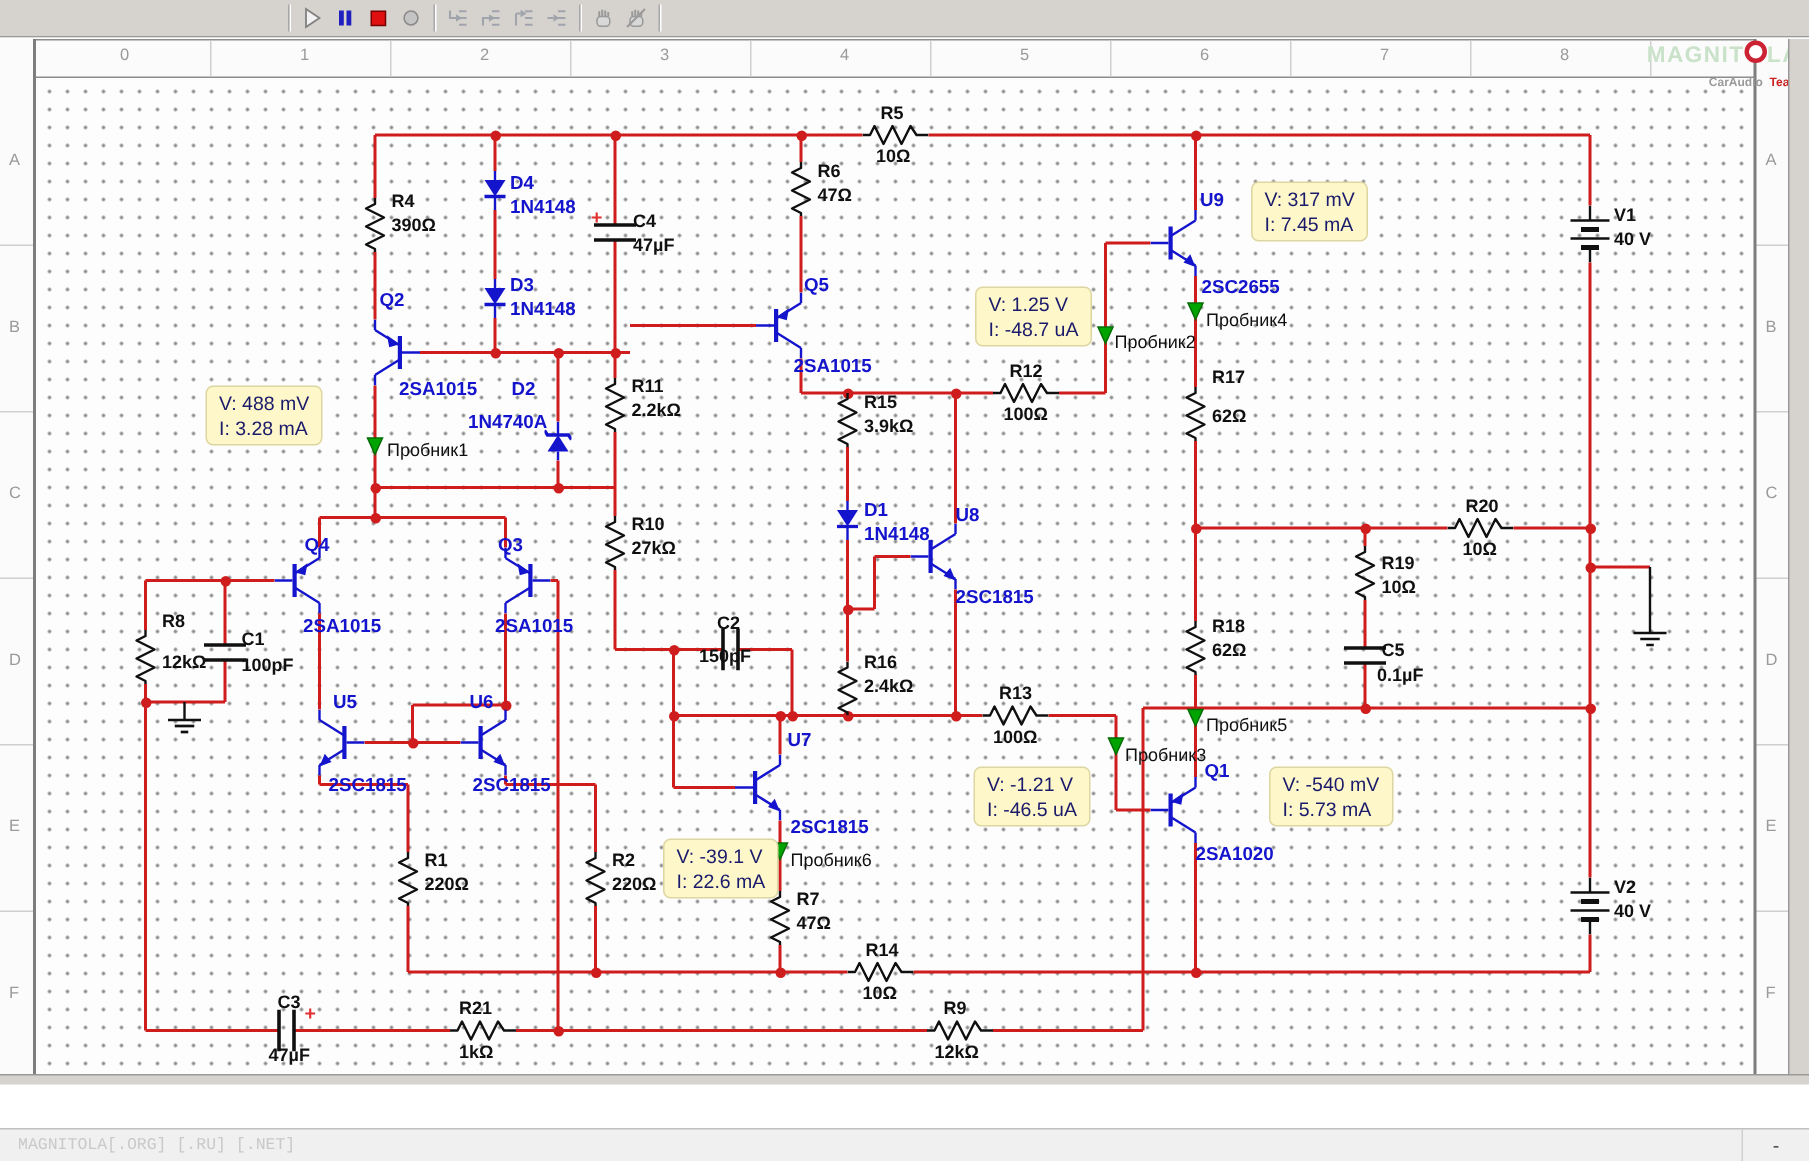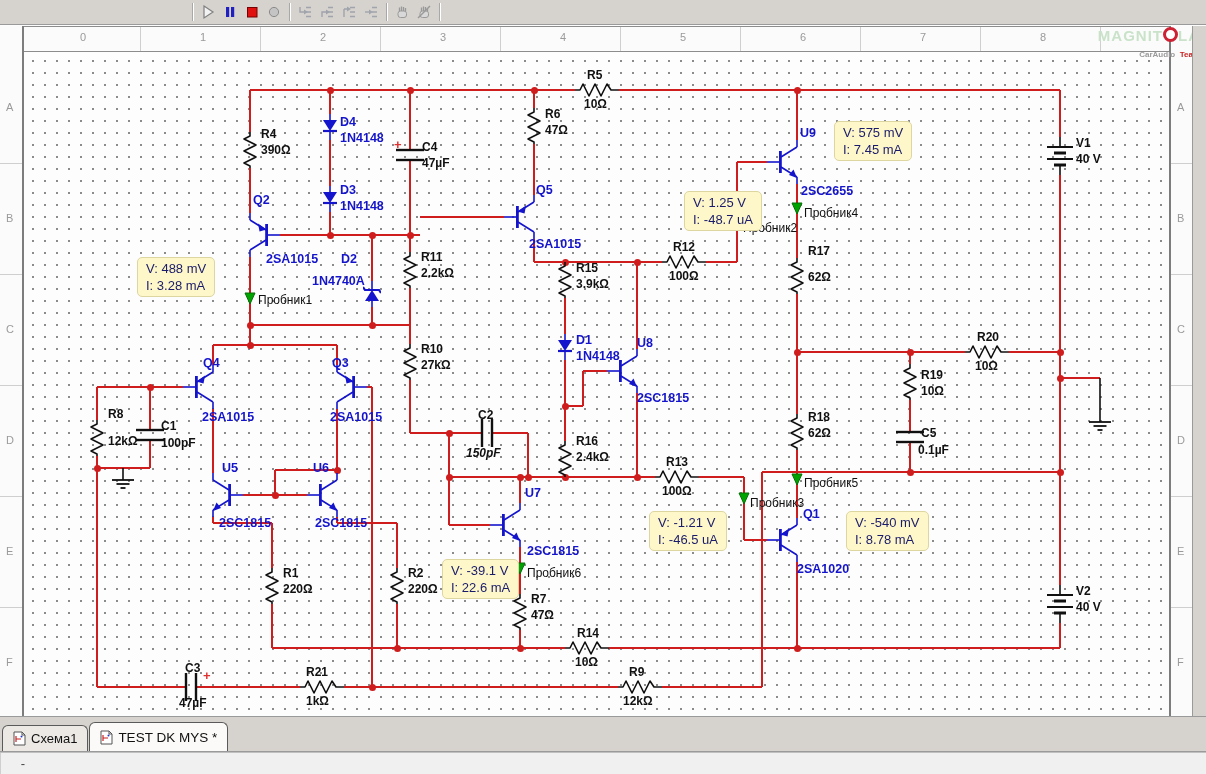--- a/index.html
+++ b/index.html
@@ -433,21 +433,21 @@
             <path d="M0,2 H28" stroke="#101010" stroke-width="2.4"></path>
             <path d="M0,12 H28" stroke="#101010" stroke-width="2.4"></path>
           </svg></div>
         <div class="lblk" style="left: 921px; top: 426px;">C5</div>
         <div class="lblk" style="left: 918px; top: 443px;">0.1µF</div>
         <div class="sym" style="left: 480px; top: 419px;"><svg width="14" height="28" viewBox="0 0 14 28">
             <path d="M2,0 V28" stroke="#101010" stroke-width="2.4"></path>
             <path d="M12,0 V28" stroke="#101010" stroke-width="2.4"></path>
           </svg></div>
         <div class="lblk" style="left: 478px; top: 408px;">C2</div>
-        <div class="lblk" style="left: 466px; top: 446px; font-style: italic;">150pF</div>
+        <div class="lblk" style="left: 466px; top: 430px;">150pF</div>
         <div class="sym" style="left: 184px; top: 673px;"><svg width="14" height="28" viewBox="0 0 14 28">
             <path d="M2,0 V28" stroke="#101010" stroke-width="2.4"></path>
             <path d="M12,0 V28" stroke="#101010" stroke-width="2.4"></path>
           </svg></div>
         <div class="lblk" style="left: 185px; top: 661px;">C3</div>
         <div class="lblk" style="left: 179px; top: 696px;">47µF</div>
         <div class="lplus" style="left: 203px; top: 670px;">+</div>
         <div class="sym" style="left: 321px; top: 114px;"><svg width="18" height="26" viewBox="0 0 18 26">
             <path d="M9,0 V6 M9,17 V26" stroke="#1414cc" stroke-width="1.6"></path>
             <polygon points="2,6 16,6 9,17" fill="#1414cc"></polygon>
@@ -619,62 +619,43 @@
           </svg></div>
         <div class="lprobe" style="left: 750px; top: 496px;">Пробник3</div>
         <div class="sym" style="left: 513px; top: 561px;"><svg width="14" height="13" viewBox="0 0 14 13">
             <polygon points="2,1 12,1 7,12" fill="#00a400" stroke="#056d05" stroke-width="1"></polygon>
           </svg></div>
         <div class="lprobe" style="left: 527px; top: 566px;">Пробник6</div>
         <div class="pbox" style="left: 137px; top: 257px;">
           <div>V: 488 mV</div>
           <div>I: 3.28 mA</div>
         </div>
-        <div class="pbox" style="left: 650px; top: 191px; margin-left: 34px;">
+        <div class="pbox" style="left: 650px; top: 191px;">
           <div>V: 1.25 V</div>
           <div>I: -48.7 uA</div>
         </div>
         <div class="pbox" style="left: 834px; top: 121px;">
-          <div>V: 575 mV</div>
+          <div>V: 317 mV</div>
           <div>I: 7.45 mA</div>
         </div>
         <div class="pbox" style="left: 649px; top: 511px;">
           <div>V: -1.21 V</div>
           <div>I: -46.5 uA</div>
         </div>
         <div class="pbox" style="left: 846px; top: 511px;">
           <div>V: -540 mV</div>
-          <div>I: 8.78 mA</div>
+          <div>I: 5.73 mA</div>
         </div>
         <div class="pbox" style="left: 442px; top: 559px;">
           <div>V: -39.1 V</div>
           <div>I: 22.6 mA</div>
         </div>
       </div>
   </div>
 
   <div id="hstrip"></div>
 
-  <div id="tabbar">
-      <div class="tab">
-        <svg width="13" height="15" viewBox="0 0 13 15">
-          <path d="M1,1 H9 L12,4 V14 H1 Z" fill="#fff" stroke="#555"></path>
-          <path d="M9,1 V4 H12" fill="none" stroke="#555"></path>
-          <path d="M3,5 V11 M3,8 H8" stroke="#cc2222" stroke-width="1.2"></path>
-          <circle cx="8.5" cy="5.5" r="1" fill="#2233cc"></circle>
-        </svg>
-        <span>Схема1</span>
-      </div>
-      <div class="tab active">
-        <svg width="13" height="15" viewBox="0 0 13 15">
-          <path d="M1,1 H9 L12,4 V14 H1 Z" fill="#fff" stroke="#555"></path>
-          <path d="M9,1 V4 H12" fill="none" stroke="#555"></path>
-          <path d="M3,5 V11 M3,8 H8" stroke="#cc2222" stroke-width="1.2"></path>
-          <circle cx="8.5" cy="5.5" r="1" fill="#2233cc"></circle>
-        </svg>
-        <span>TEST DK MYS *</span>
-      </div>
-    </div>
 
   <div id="statusbar">
+    <div id="status-left">MAGNITOLA[.ORG] [.RU] [.NET]</div>
     <div id="status-mid">-</div>
   </div>
 </div>
 
 </body></html>

